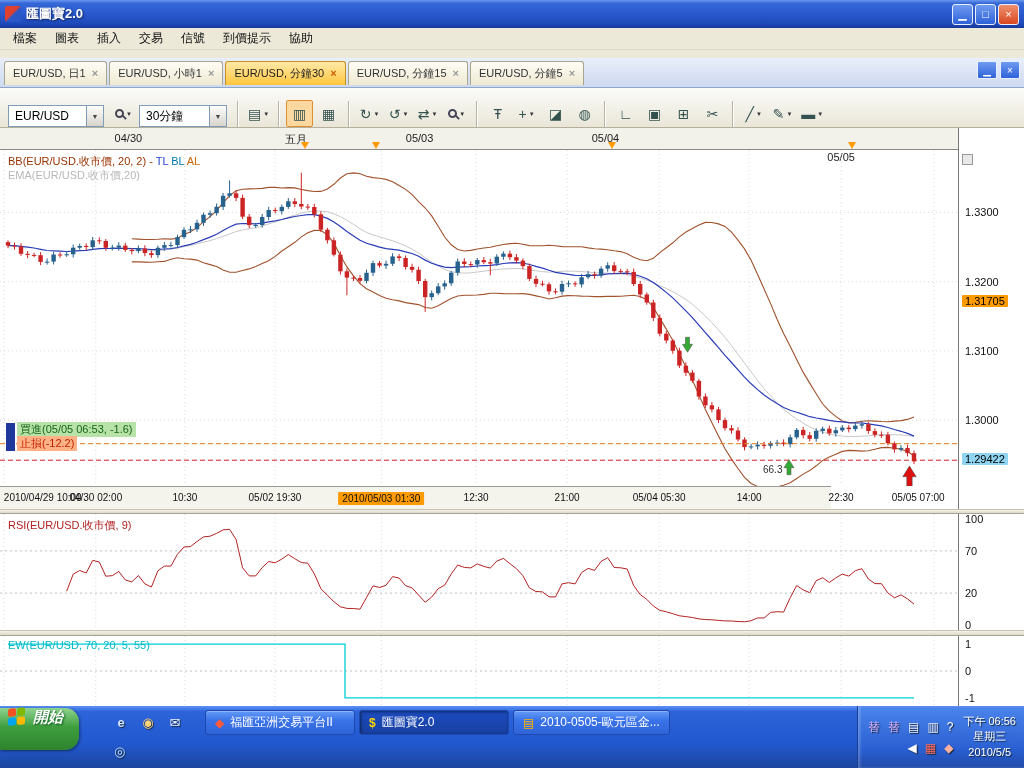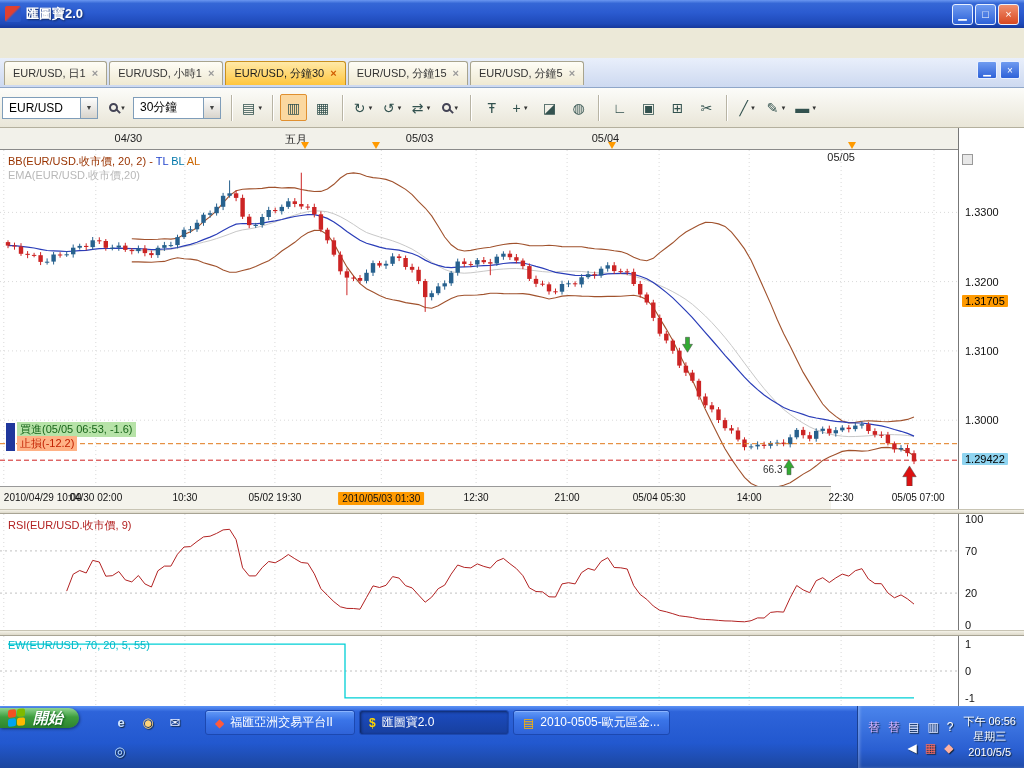--- a/index.html
+++ b/index.html
@@ -28,21 +28,21 @@
   .tab{display:flex;align-items:center;gap:6px;height:24px;padding:0 8px;font-size:11px;color:#333;
     background:linear-gradient(#fefdf6,#efe9d2);border:1px solid #a8a48e;border-bottom:none;border-radius:3px 3px 0 0;margin-right:2px;white-space:nowrap}
   .tab.active{background:linear-gradient(#ffe9a8,#ffc63e);border-color:#c89020;color:#1d1d1d}
   .tab .x{color:#999;font-weight:bold;font-size:11px}
   .tab.active .x{color:#d05c00}
   .tab-ctrls{margin-left:auto;display:flex;gap:3px;margin-bottom:5px}
   .tab-ctrl{width:20px;height:18px;border:1px solid #e8f0ff;border-radius:2px;color:#fff;font-size:10px;
     display:flex;align-items:center;justify-content:center;background:linear-gradient(#6f9bf0,#2e62d8)}
 
   
-  .toolbar{position:absolute;top:88px;left:0;right:0;height:40px;display:flex;align-items:center;padding:0 2px;gap:2px;
+  .toolbar{position:absolute;top:88px;left:0;right:0;height:40px;display:flex;align-items:flex-end;padding:0 8px;gap:2px;
     background:linear-gradient(#fcfcf9,#e9e6d8);border-bottom:1px solid #b4b09e}
   .combo{display:flex;align-items:center;height:22px;background:#fff;border:1px solid #7f9db9;margin-right:4px}
   .combo .val{font-size:12px;padding:0 6px;flex:1;white-space:nowrap}
   .combo .drop{width:17px;align-self:stretch;border-left:1px solid #7f9db9;font-size:7px;color:#444;
     display:flex;align-items:center;justify-content:center;background:linear-gradient(#fdfdfd,#d8d4cc)}
   .tbtn{height:27px;min-width:27px;display:flex;align-items:center;justify-content:center;border:1px solid transparent;border-radius:2px;
     color:#33524f;font-size:14px;padding:0 2px}
   .tbtn .g{line-height:1}
   .tbtn .arr{font-size:6px;margin-left:2px;color:#333}
   .tbtn.active{background:#fbd8a0;border-color:#e09030}
@@ -83,21 +83,21 @@
   .bb{fill:none;stroke:#a0522d;stroke-width:1.1}
   .bbm{fill:none;stroke:#c8c8c8;stroke-width:1}
   .ema{fill:none;stroke:#2a3db8;stroke-width:1.2}
   .rsiline{fill:none;stroke:#b22222;stroke-width:1}
   .ewline{fill:none;stroke:#00cfd6;stroke-width:1.3}
   .mlabel{font-size:10px;fill:#333;font-family:"Liberation Sans","DejaVu Sans",sans-serif}
 
   
   .taskbar{position:absolute;left:0;top:706px;width:1024px;height:62px;
     background:linear-gradient(180deg,#5c93f6 0%,#2e64da 9%,#2258cf 60%,#1c469e 100%)}
-  .start{position:absolute;left:0;top:2px;height:20px;display:flex;align-items:flex-end;gap:6px;padding:0 16px 0 8px;
+  .start{position:absolute;left:0;top:2px;height:42px;display:flex;align-items:flex-start;gap:6px;padding:0 16px 0 8px;
     background:linear-gradient(180deg,#8fd48f,#3e9e3e 45%,#2d842d);border-radius:0 14px 14px 0;box-shadow:1px 1px 3px rgba(0,0,0,.45)}
   .start-label{color:#fff;font-size:15px;font-weight:bold;font-style:italic;text-shadow:1px 1px 2px #0a5a1a}
   .flag{width:19px;height:19px;display:grid;grid-template-columns:8px 8px;grid-template-rows:8px 8px;gap:1px;transform:skewY(-6deg)}
   .flag i{border-radius:2px;display:block}
   .ql{position:absolute;left:112px;top:7px;display:flex;gap:9px}
   .ql-icon{width:18px;height:18px;font-size:13px;font-weight:bold;display:flex;align-items:center;justify-content:center;text-shadow:1px 1px 1px #123}
   .row2-icon{position:absolute;left:114px;top:38px;font-size:13px;text-shadow:1px 1px 1px #123}
   .tasks{position:absolute;left:205px;top:4px;display:flex;gap:4px}
   .task{height:25px;display:flex;align-items:center;gap:6px;padding:0 9px;min-width:150px;max-width:165px;overflow:hidden;
     background:linear-gradient(#639af7,#3a74e8 40%,#2f63d8);border:1px solid #1c48b0;border-radius:3px;color:#fff;font-size:12px;
@@ -119,20 +119,29 @@
   <div class="titlebar">
     <div class="app-icon"></div>
     <div class="title-text">匯圖寶2.0</div>
     <div class="tb-btns">
       <div class="tb-btn">▁</div>
       <div class="tb-btn">□</div>
       <div class="tb-btn close">×</div>
     </div>
   </div>
 
+  <div class="menubar">
+      <div class="menu-item">檔案</div>
+      <div class="menu-item">圖表</div>
+      <div class="menu-item">插入</div>
+      <div class="menu-item">交易</div>
+      <div class="menu-item">信號</div>
+      <div class="menu-item">到價提示</div>
+      <div class="menu-item">協助</div>
+    </div>
   <div class="tabstrip-gap"></div>
 
   <div class="tabbar">
     <div class="tabs-wrap">
         <div class="tab">
           <span>EUR/USD, 日1</span>
           <span class="x">×</span>
         </div>
         <div class="tab">
           <span>EUR/USD, 小時1</span>

